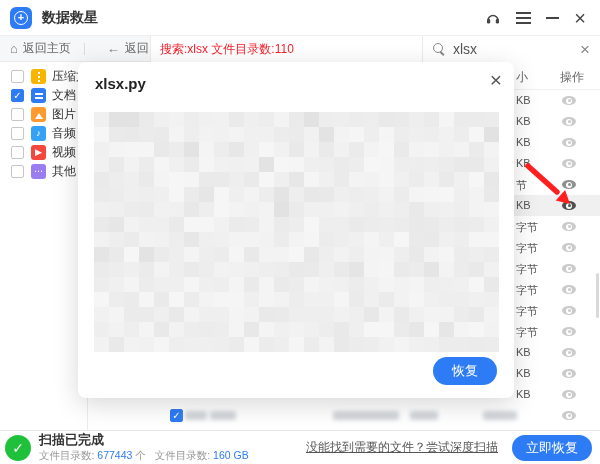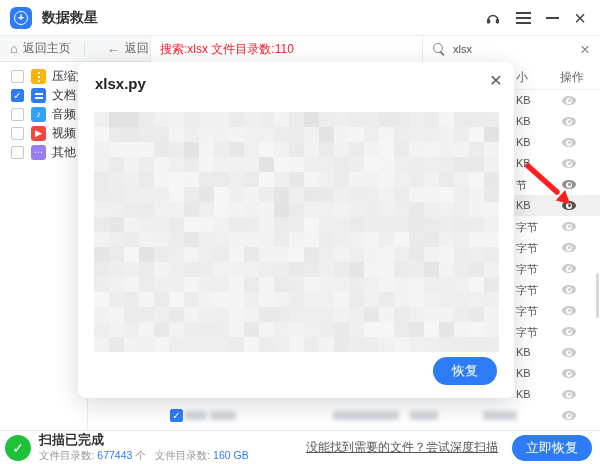--- a/index.html
+++ b/index.html
@@ -28,21 +28,21 @@
   .tb-back{padding:0 0 0 22px;}
   .tb-sep{width:1px;height:12px;background:#dcdcdc;}
   .home-glyph{font-size:13px;line-height:1;color:#777;}
   .back-glyph{font-size:13px;line-height:1;color:#777;}
   .tb-mid{position:absolute;left:150px;right:177px;top:0;bottom:-1px;background:#fff;border-left:1px solid #ececec;border-right:1px solid #ececec;display:flex;align-items:center;padding-left:9px;}
   .search-summary{color:var(--alert);font-size:12px;}
   .tb-search{position:absolute;left:423px;right:0;top:0;bottom:-1px;background:#fff;display:flex;align-items:center;padding:0 10px;gap:8px;}
   .magnifier{width:12px;height:12px;position:relative;flex:none;}
   .magnifier::before{content:"";position:absolute;left:0;top:0;width:8px;height:8px;border:1.5px solid #888;border-radius:50%;}
   .magnifier::after{content:"";position:absolute;left:8px;top:8px;width:5px;height:1.5px;background:#888;transform:rotate(45deg);transform-origin:0 0;}
-  .search-input{border:none;outline:none;background:transparent;font-size:11px;color:#555;width:110px;font-family:inherit;}
+  .search-input{border:none;outline:none;background:transparent;font-size:14px;color:#555;width:110px;font-family:inherit;}
   .search-clear{margin-left:auto;font-size:17px;color:#888;background:none;border:none;cursor:pointer;line-height:1;}
 
   
   .sidebar{position:absolute;top:62px;left:0;width:88px;bottom:34px;background:#fff;border-right:1px solid #ececec;}
   .sb-header{height:28px;line-height:28px;text-align:center;font-size:12px;color:#555;border-bottom:1px solid #ececec;}
   .sb-list{padding-top:5px;}
   .sb-item{display:flex;align-items:center;height:19px;padding-left:11px;cursor:pointer;}
   .cb{width:13px;height:13px;border:1px solid #c6c6c6;border-radius:2px;background:#fff;flex:none;font-size:10px;line-height:11px;text-align:center;color:#fff;}
   .cb.checked{background:var(--accent);border-color:var(--accent);}
   .sb-icon{width:15px;height:15px;border-radius:3px;margin:0 6px 0 7px;flex:none;display:flex;align-items:center;justify-content:center;color:#fff;position:relative;overflow:hidden;}
@@ -153,20 +153,27 @@
         </div>
         <div class="sb-item">
           <span class="cb checked">✓</span>
           <span class="sb-icon" style="background: rgb(46, 123, 246);">
             <span class="doc-lines"></span>
           </span>
           <span class="sb-label">文档</span>
         </div>
         <div class="sb-item">
           <span class="cb"></span>
+          <span class="sb-icon" style="background: rgb(255, 154, 46);">
+            <span class="img-tri"></span>
+          </span>
+          <span class="sb-label">图片</span>
+        </div>
+        <div class="sb-item">
+          <span class="cb"></span>
           <span class="sb-icon" style="background: rgb(53, 161, 245);">
             <span class="glyph">♪</span>
           </span>
           <span class="sb-label">音频</span>
         </div>
         <div class="sb-item">
           <span class="cb"></span>
           <span class="sb-icon" style="background: rgb(245, 72, 61);">
             <span class="glyph">▶</span>
           </span>

